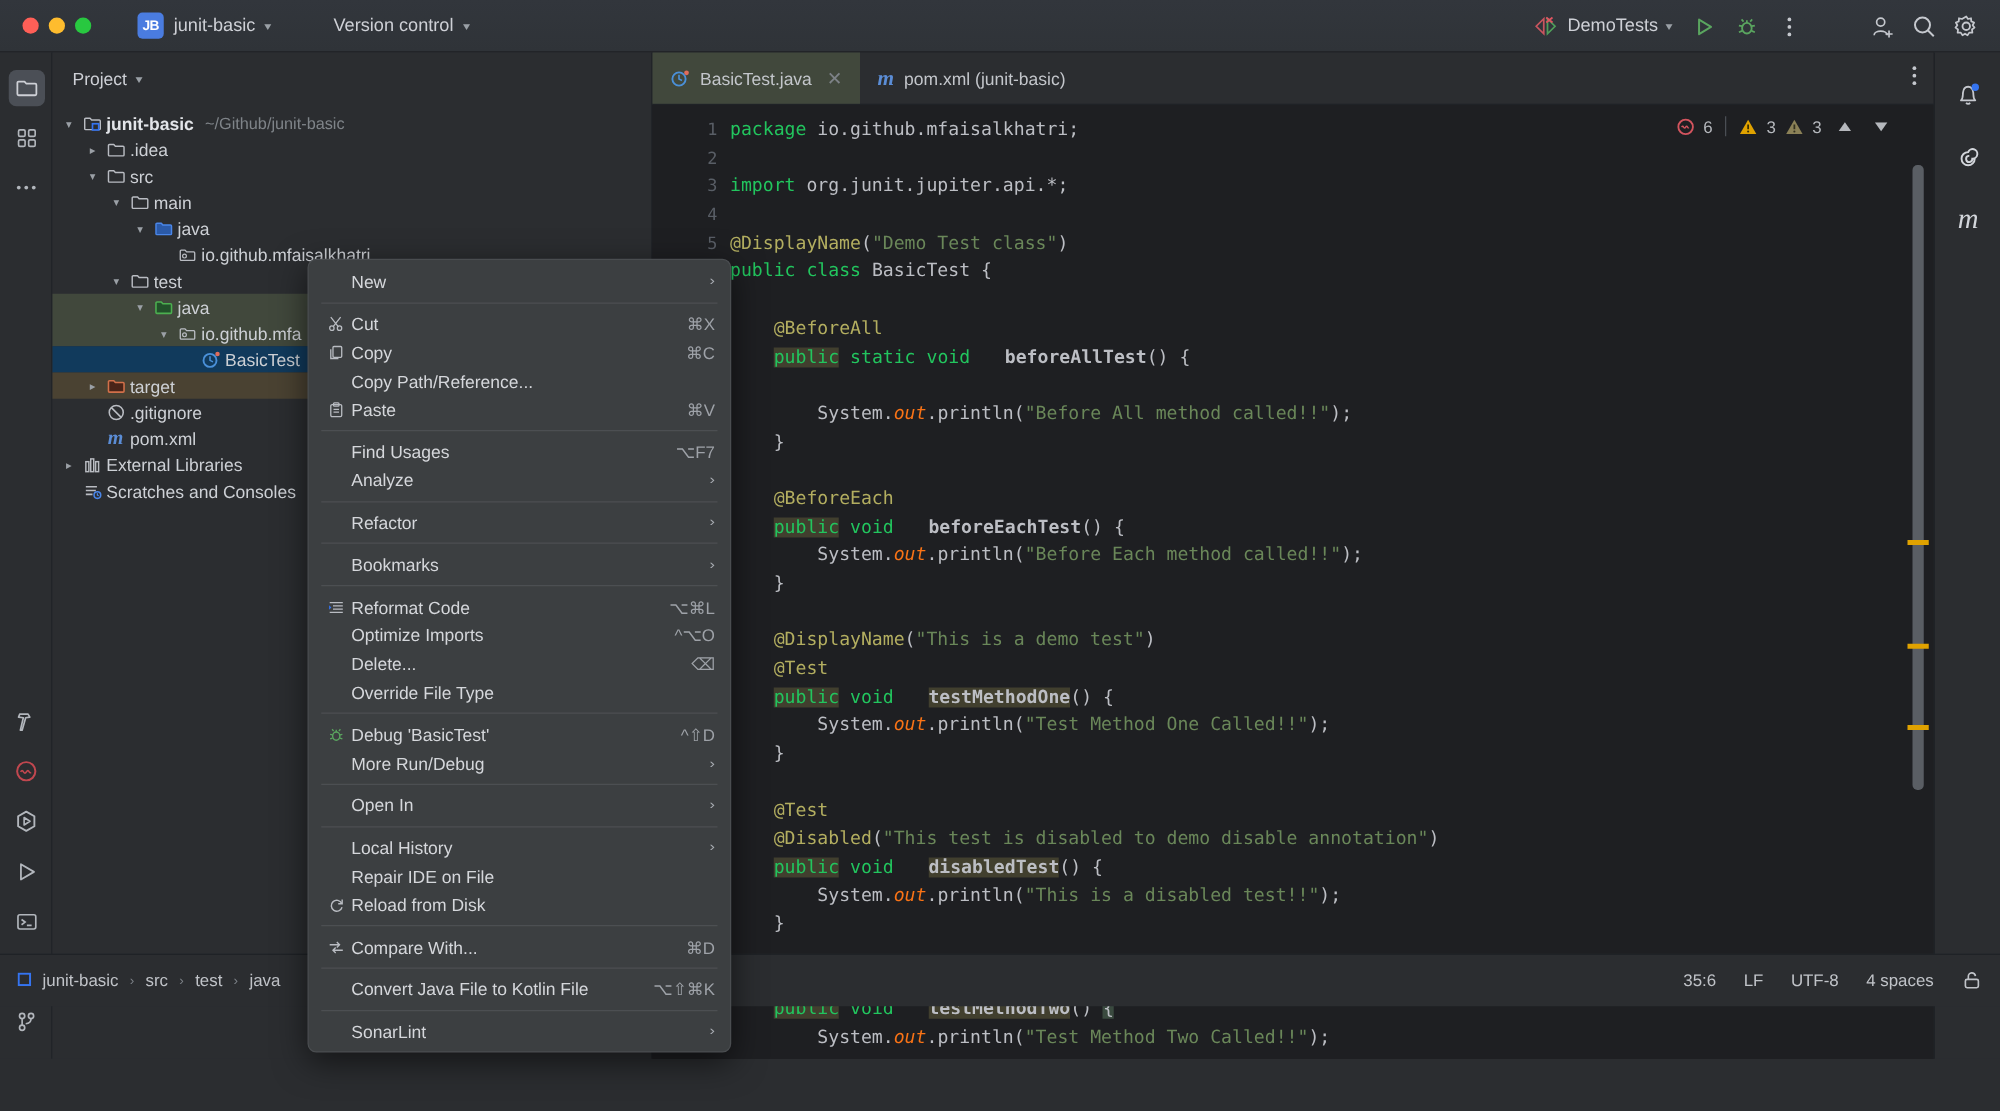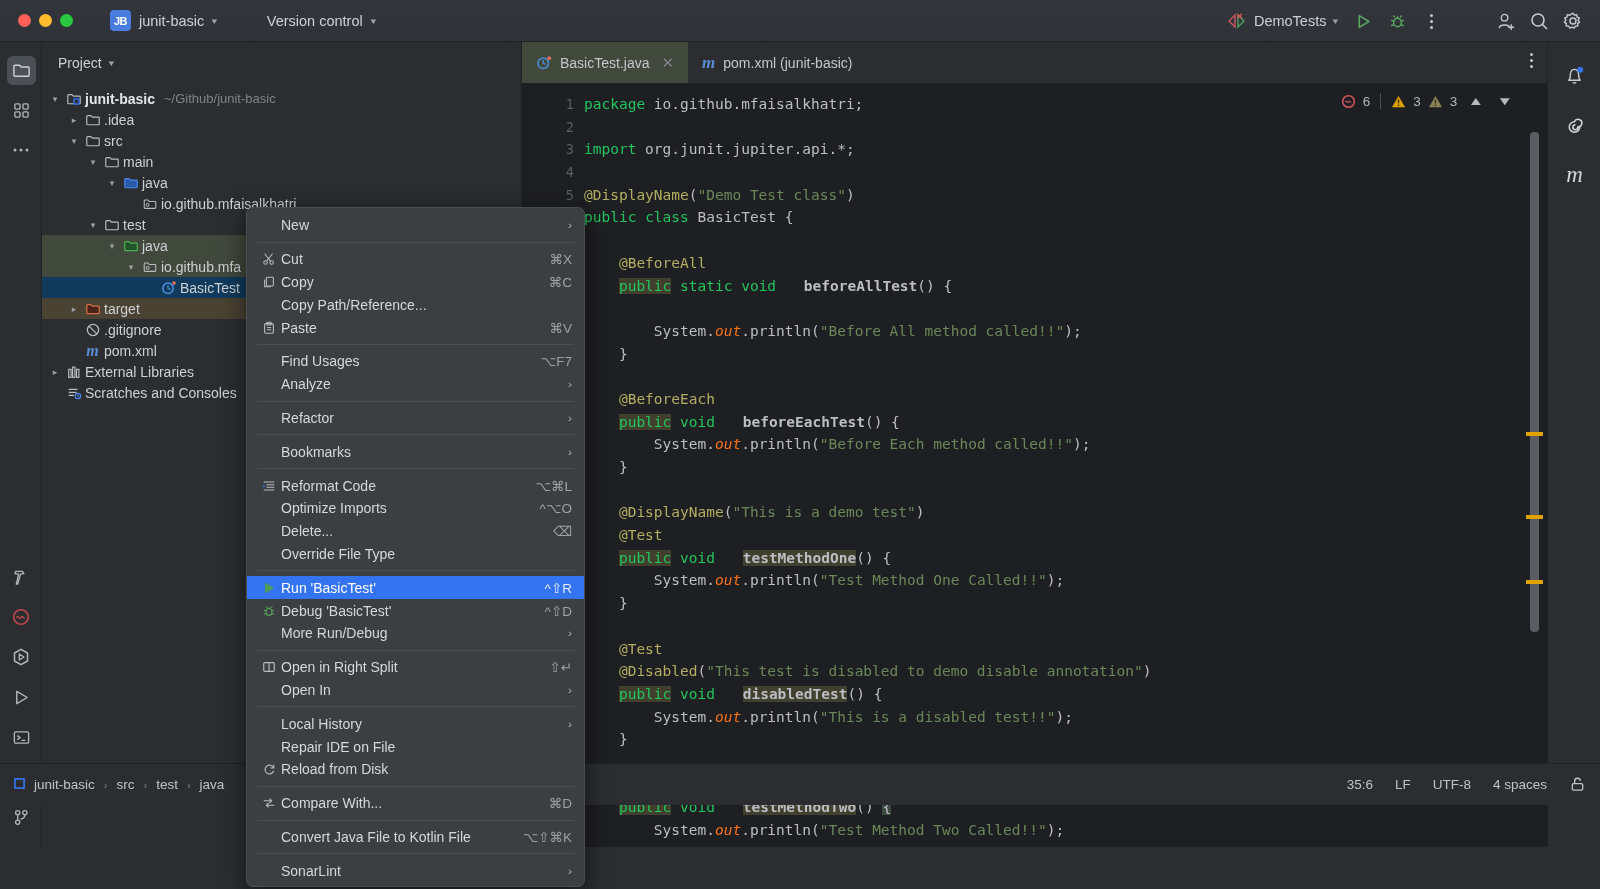--- a/index.html
+++ b/index.html
@@ -677,56 +677,37 @@
       <div class="mi">
         <span class="micon"></span>
         <span class="mlbl">Delete...</span>
         <span class="mkey">⌫</span>
       </div>
       <div class="mi">
         <span class="micon"></span>
         <span class="mlbl">Override File Type</span>
       </div>
       <div class="msep"></div>
-      <div class="mi sel">
-        <span class="micon">
-          <svg width="14" height="14" viewBox="0 0 16 16">
-            <path d="M4 2.5 L13 8 L4 13.5 Z" fill="#4d9e52" stroke="#4d9e52" stroke-width="1" stroke-linejoin="round"></path>
-          </svg>
-        </span>
-        <span class="mlbl">Run 'BasicTest'</span>
-        <span class="mkey">^⇧R</span>
-      </div>
       <div class="mi">
         <span class="micon">
           <svg width="14" height="14" viewBox="0 0 16 16">
             <ellipse cx="8" cy="9" rx="3.3" ry="3.8" fill="none" stroke="#5aa55f" stroke-width="1.3"></ellipse>
             <path d="M8 5.2 L8 3.2 M5.6 4.3 L4.2 2.8 M10.4 4.3 L11.8 2.8 M4.6 7.8 L2.4 7.4 M11.4 7.8 L13.6 7.4 M4.6 10.8 L2.4 11.6 M11.4 10.8 L13.6 11.6" stroke="#5aa55f" stroke-width="1.2"></path>
           </svg>
         </span>
         <span class="mlbl">Debug 'BasicTest'</span>
         <span class="mkey">^⇧D</span>
       </div>
       <div class="mi">
         <span class="micon"></span>
         <span class="mlbl">More Run/Debug</span>
         <span class="marrow">›</span>
       </div>
       <div class="msep"></div>
       <div class="mi">
-        <span class="micon">
-          <svg width="14" height="14" viewBox="0 0 16 16">
-            <rect x="2" y="3" width="12" height="10" rx="1.2" fill="none" stroke="#b9bcc2" stroke-width="1.3"></rect>
-            <path d="M8 3 L8 13" stroke="#b9bcc2" stroke-width="1.3"></path>
-          </svg>
-        </span>
-        <span class="mlbl">Open in Right Split</span>
-        <span class="mkey">⇧↵</span>
-      </div>
-      <div class="mi">
         <span class="micon"></span>
         <span class="mlbl">Open In</span>
         <span class="marrow">›</span>
       </div>
       <div class="msep"></div>
       <div class="mi">
         <span class="micon"></span>
         <span class="mlbl">Local History</span>
         <span class="marrow">›</span>
       </div>

